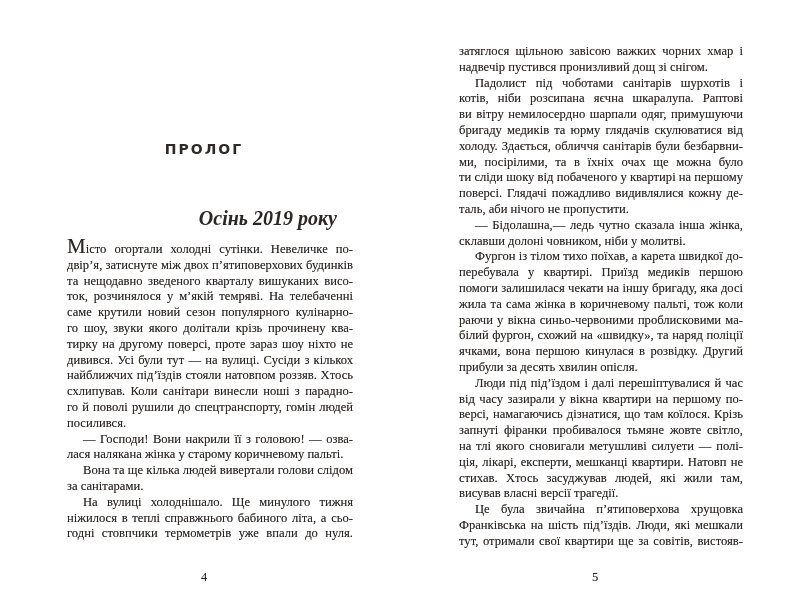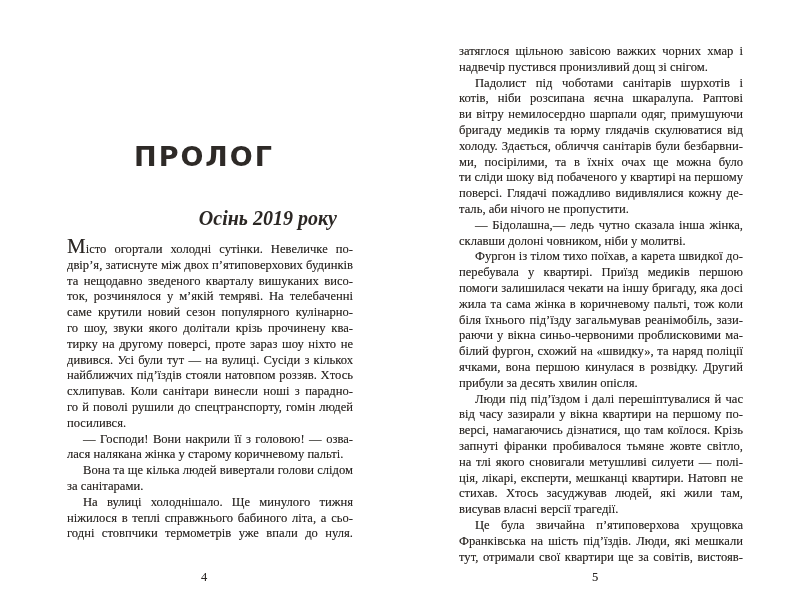--- a/index.html
+++ b/index.html
@@ -15,21 +15,21 @@
   }
   .page-col { position: absolute; }
   #left-col  { left: 55px;  top: 141px; width: 298px; height: 430px; }
   #right-col { left: 447px; top: 44px;  width: 296px; height: 530px; }
 
   .heading {
     position: absolute; top: 0; left: 0; right: 0;
     margin: 0;
     font-family: "DejaVu Sans", sans-serif;
     font-weight: bold;
-    font-size: 27px;
+    font-size: 14px;
     letter-spacing: 2px;
     text-align: center;
     color: #2e2a27;
   }
   .dateline {
     position: absolute; top: 66px; right: 16px; left: 0;
     text-align: right;
     font-style: italic;
     font-weight: bold;
     font-size: 20px;
@@ -105,21 +105,20 @@
       <div class="bline">ми, посірілими, та в їхніх очах ще можна було поміти-</div>
       <div class="bline">ти сліди шоку від побаченого у квартирі на першому</div>
       <div class="bline">поверсі. Глядачі пожадливо видивлялися кожну де-</div>
       <div class="bline plast">таль, аби нічого не пропустити.</div>
       <div class="bline ind">— Бідолашна,— ледь чутно сказала інша жінка,</div>
       <div class="bline plast">склавши долоні човником, ніби у молитві.</div>
       <div class="bline ind">Фургон із тілом тихо поїхав, а карета швидкої до-</div>
       <div class="bline">перебувала у квартирі. Приїзд медиків першою заува-</div>
       <div class="bline">помоги залишилася чекати на іншу бригаду, яка досі</div>
       <div class="bline">жила та сама жінка в коричневому пальті, тож коли</div>
-      <div class="bline">біля їхнього під’їзду загальмував реанімобіль, зази-</div>
       <div class="bline">раючи у вікна синьо-червоними проблисковими ма-</div>
       <div class="bline">білий фургон, схожий на «швидку», та наряд поліції</div>
       <div class="bline">ячками, вона першою кинулася в розвідку. Другий</div>
       <div class="bline plast">прибули за десять хвилин опісля.</div>
       <div class="bline ind">Люди під під’їздом і далі перешіптувалися й час</div>
       <div class="bline">від часу зазирали у вікна квартири на першому по-</div>
       <div class="bline">версі, намагаючись дізнатися, що там коїлося. Крізь</div>
       <div class="bline">запнуті фіранки пробивалося тьмяне жовте світло,</div>
       <div class="bline">на тлі якого сновигали метушливі силуети — полі-</div>
       <div class="bline">ція, лікарі, експерти, мешканці квартири. Натовп не</div>

